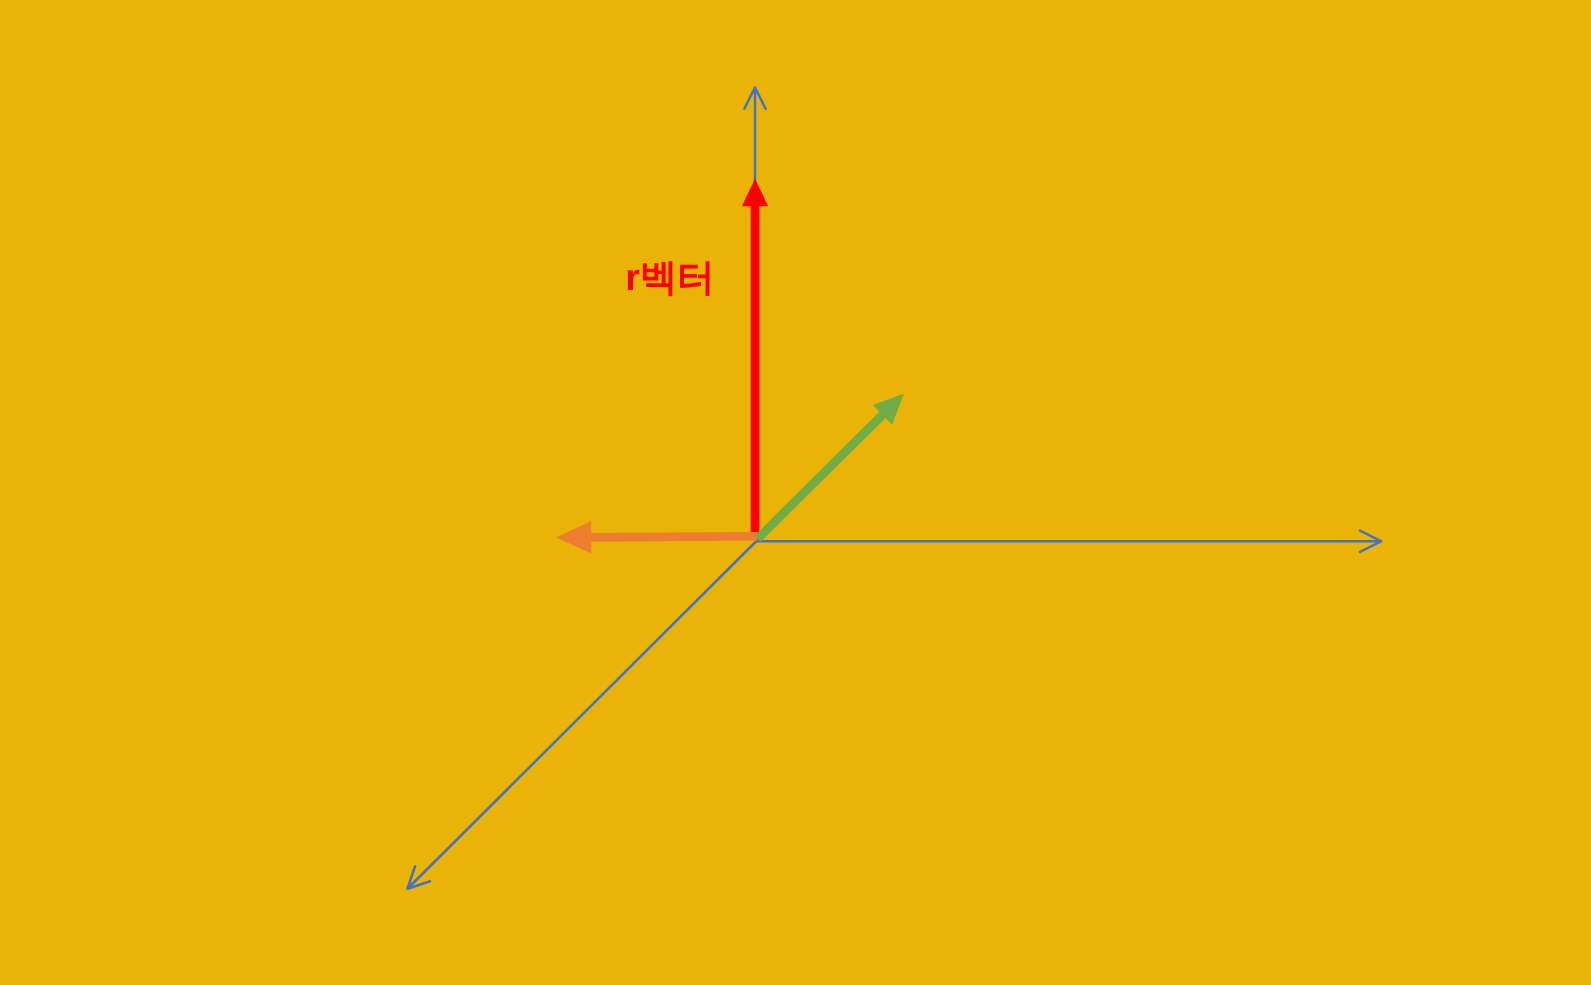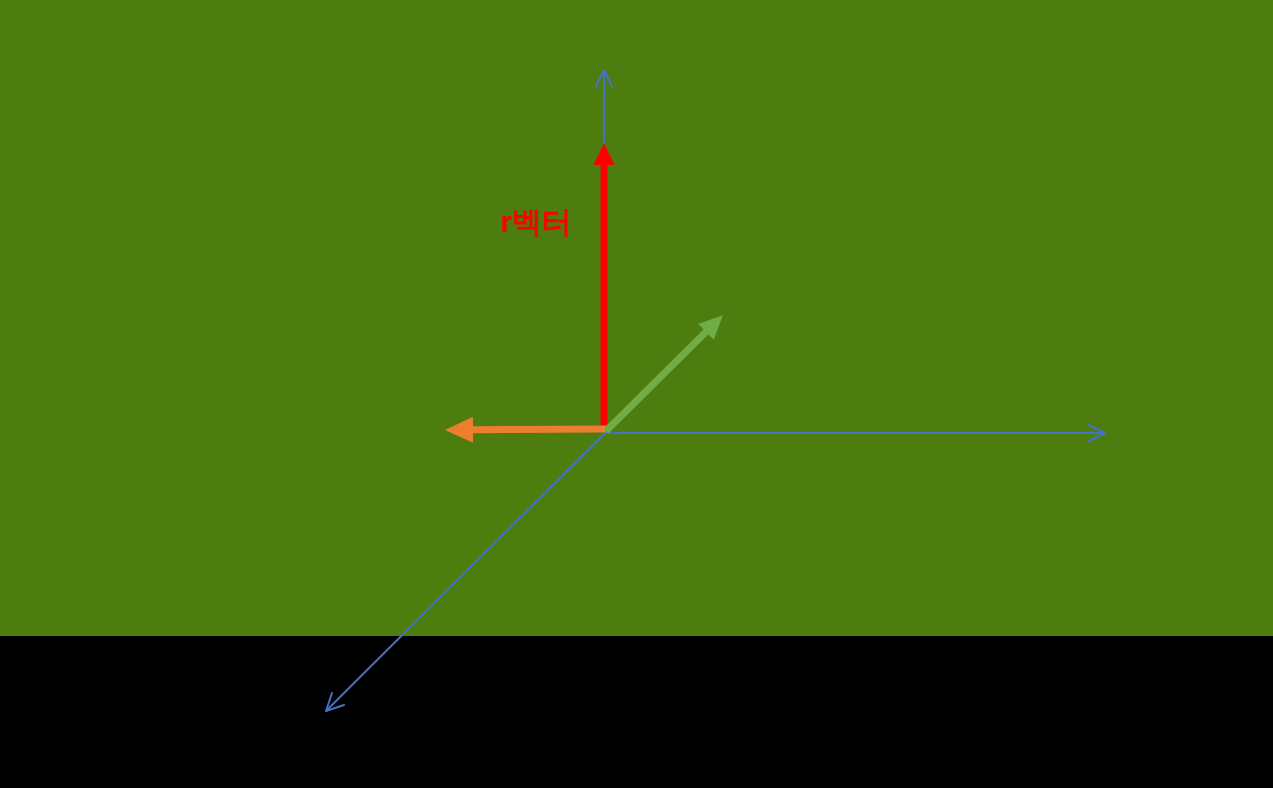--- a/index.html
+++ b/index.html
@@ -7,22 +7,22 @@
     padding: 0;
     width: 1273px;
     height: 788px;
     background: #000000;
     overflow: hidden;
     font-family: "Liberation Sans", sans-serif;
   }
   .stage {
     position: relative;
     width: 1273px;
-    height: 636px;
-    background: #4d7c0f;
+    height: 788px;
+    background: #eab308;
   }
   svg.diagram {
     display: block;
     width: 1273px;
     height: 788px;
   }
   text.vec-label {
     font-family: "Liberation Sans", sans-serif;
     font-weight: bold;
     font-size: 30px;

